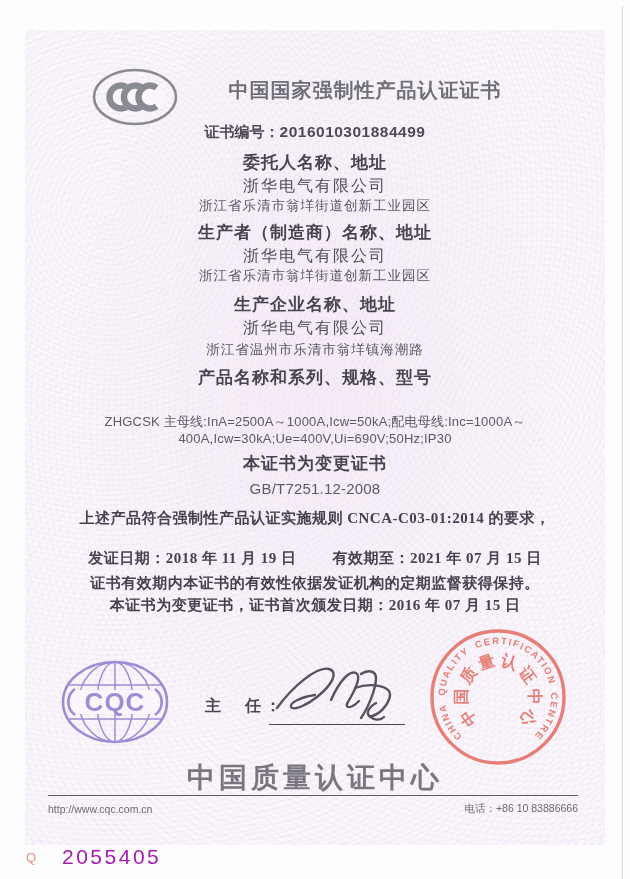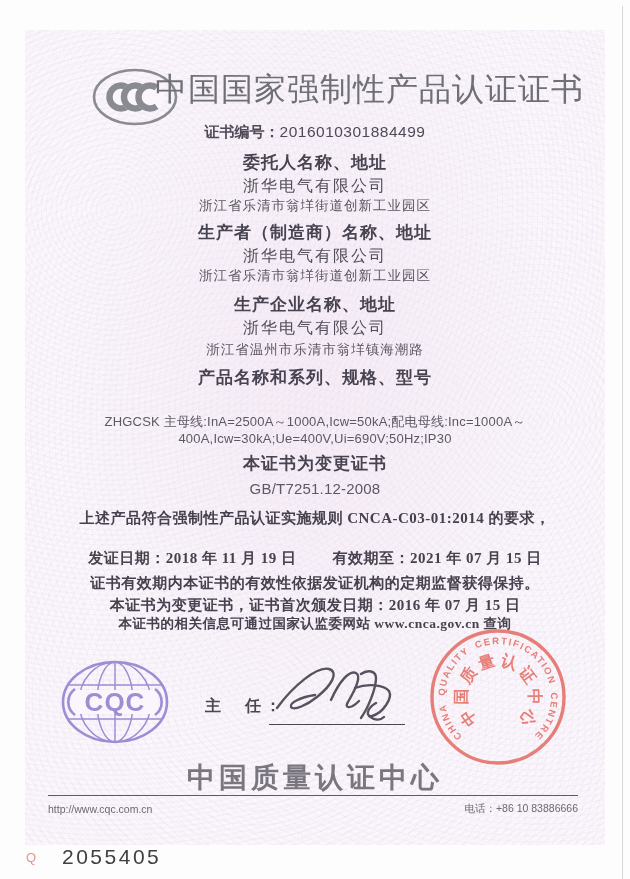--- a/index.html
+++ b/index.html
@@ -16,25 +16,25 @@
       repeating-radial-gradient(circle at 15% 22%, rgba(168,140,192,.05) 0 1.5px, rgba(0,0,0,0) 1.5px 5px),
       repeating-radial-gradient(circle at 88% 48%, rgba(168,140,192,.045) 0 1.5px, rgba(0,0,0,0) 1.5px 6px),
       repeating-radial-gradient(circle at 40% 82%, rgba(168,140,192,.045) 0 1.5px, rgba(0,0,0,0) 1.5px 7px);
   }
   .line{position:absolute;left:0;width:100%;text-align:center;transform:translateY(-50%);color:#55515e;white-space:nowrap;}
   .kai-label{font-weight:700;font-size:17px;color:#474350;letter-spacing:1px;}
   .kai-name{font-size:16px;color:#514d5a;letter-spacing:2px;}
   .kai-addr{font-size:13.5px;color:#5a5663;letter-spacing:1px;}
   .title{
     left:130px;right:30px;width:auto;
-    font-family:"Liberation Sans", sans-serif;font-weight:400;
-    font-size:32px;letter-spacing:1px;color:#6f6f78;
+    font-family:"Liberation Sans", sans-serif;font-weight:700;
+    font-size:20px;letter-spacing:1px;color:#6f6f78;
   }
   .certno{font-size:15px;font-weight:700;color:#4e4a58;}
-  .certno .num{font-family:"Liberation Sans", sans-serif;font-weight:400;font-size:15.5px;letter-spacing:.5px;}
+  .certno .num{font-family:"Liberation Sans", sans-serif;font-weight:700;font-size:15.5px;letter-spacing:.5px;}
   .spec{font-family:"Liberation Sans", sans-serif;font-size:13px;color:#5a5a64;letter-spacing:.2px;}
   .stmt{font-weight:700;font-size:15px;color:#45414e;letter-spacing:.5px;text-align:center;}
   .small-note{font-weight:700;font-size:13.5px;color:#45414e;letter-spacing:.5px;}
   .dates span{margin:0 18px;}
   .director{
     position:absolute;left:180px;top:666px;font-size:16px;font-weight:700;
     color:#4a4653;letter-spacing:4px;
   }
   .sig-underline{position:absolute;left:244px;top:694px;width:136px;border-top:1.5px solid #4a4750;}
   .sig{position:absolute;left:246px;top:628px;}
@@ -42,21 +42,21 @@
     font-family:"Liberation Sans", sans-serif;font-size:28px;font-weight:600;
     color:#79767f;letter-spacing:4px;
   }
   .divider{position:absolute;left:23px;top:765px;width:530px;border-top:1.3px solid #6a565c;}
   .footer-row{
     position:absolute;left:23px;top:772px;width:530px;display:flex;
     justify-content:space-between;align-items:center;
     font-family:"Liberation Sans", sans-serif;font-size:10.5px;color:#6b6874;
   }
   .serial-q{position:absolute;left:26px;top:850px;font-family:"Liberation Sans", sans-serif;font-size:13px;color:#ec9186;}
-  .serial-num{position:absolute;left:62px;top:845px;font-family:"Liberation Sans", sans-serif;font-size:21px;letter-spacing:2.5px;color:#404040;}
+  .serial-num{position:absolute;left:62px;top:845px;font-family:"Liberation Sans", sans-serif;font-size:21px;letter-spacing:2.5px;color:#a21caf;}
   .scan-edge{position:absolute;right:7px;top:6px;bottom:0;width:1px;background:#d9d5db;}
   .ccc-svg{position:absolute;left:67px;top:38px;}
   .cqc-svg{position:absolute;left:35px;top:628px;}
   .stamp-svg{position:absolute;left:403px;top:597px;opacity:.92;}
   .stamp-ring-text{font-family:"Liberation Sans", sans-serif;font-size:9.5px;font-weight:700;letter-spacing:1.6px;word-spacing:3px;}
   .stamp-cn{font-size:16px;font-weight:700;}
 </style>
 </head>
 <body>
 
@@ -100,21 +100,20 @@
   <div class="line spec" style="top:458px;font-size:15px">GB/T7251.12-2008</div>
 
   <div class="line stmt" style="top:488px">上述产品符合强制性产品认证实施规则 CNCA-C03-01:2014 的要求，</div>
 
   <div class="line stmt dates" style="top:528px">
     <span>发证日期：2018 年 11 月 19 日</span><span>有效期至：2021 年 07 月 15 日</span>
   </div>
 
   <div class="line stmt" style="top:553px">证书有效期内本证书的有效性依据发证机构的定期监督获得保持。</div>
   <div class="line stmt" style="top:575px">本证书为变更证书，证书首次颁发日期：2016 年 07 月 15 日</div>
-  <div class="line small-note" style="top:594px">本证书的相关信息可通过国家认监委网站 www.cnca.gov.cn 查询</div>
 
   <svg class="cqc-svg" width="110" height="88" viewBox="-55 -44 110 88">
     <g stroke="#9c8ed4" fill="none" stroke-width="1.5">
       <ellipse cx="0" cy="0" rx="52" ry="40" stroke-width="2.6"></ellipse>
       <ellipse cx="0" cy="0" rx="36" ry="40"></ellipse>
       <ellipse cx="0" cy="0" rx="18" ry="40"></ellipse>
       <line x1="0" y1="-40" x2="0" y2="40"></line>
       <line x1="-47" y1="-17" x2="47" y2="-17"></line>
       <line x1="-47" y1="17" x2="47" y2="17"></line>
     </g>

